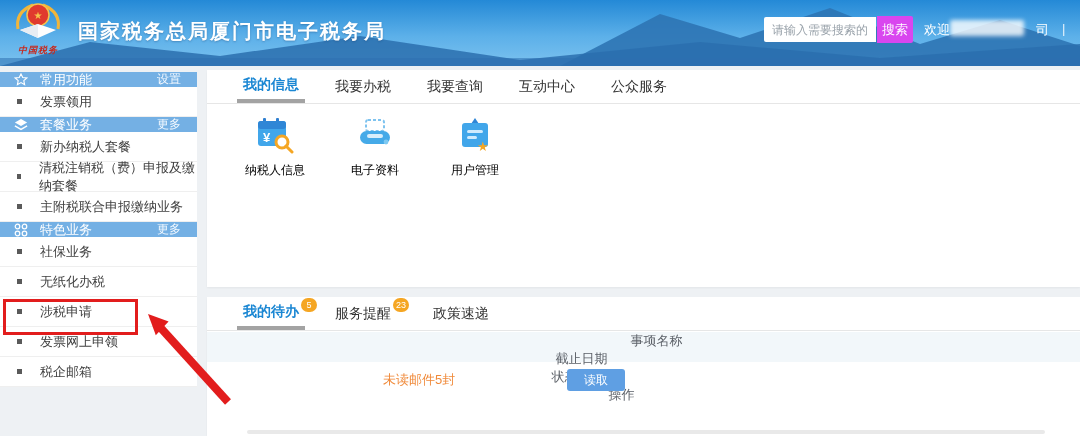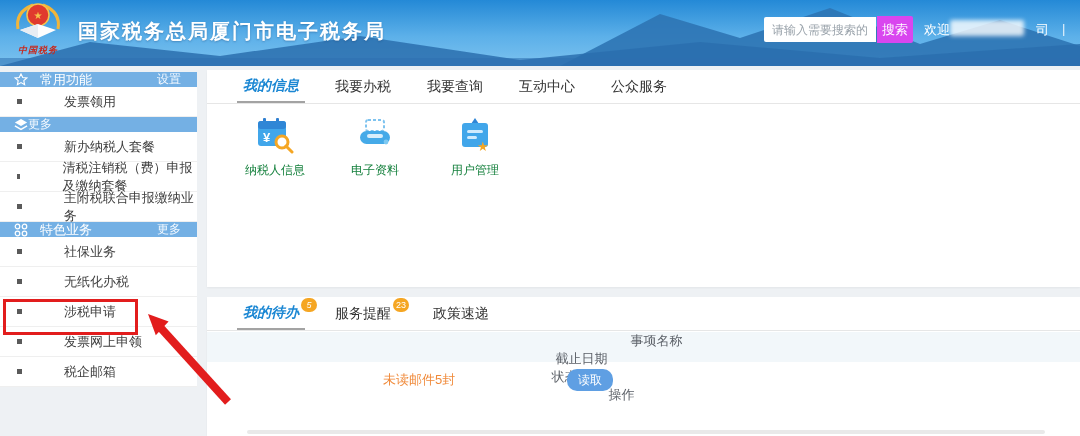--- a/index.html
+++ b/index.html
@@ -21,49 +21,49 @@
   .redact { position:absolute; left:950px; top:20px; width:74px; height:16px; background:rgba(255,255,255,.8); border-radius:2px; filter:blur(2px); z-index:2; }
   .w-suf { left:1036px; }
   .w-sep { left:1062px; color:rgba(255,255,255,.85); }
 
   
   .sidebar { position:absolute; left:0; top:72px; width:197px; background:#fff; z-index:1; }
   .sec { height:15px; background:#74b0e4; color:#fff; display:flex; align-items:center; font-size:13px; }
   .sec .s-ico { width:14px; height:14px; margin-left:14px; display:inline-flex; }
   .sec .s-title { margin-left:12px; flex:1; }
   .sec .s-act { margin-right:16px; font-size:12px; color:#f3f9ff; cursor:pointer; }
-  .itm { height:30px; display:flex; align-items:center; font-size:13px; color:#404040; border-bottom:1px solid #efefef; background:#fff; cursor:pointer;gap:24px; }
+  .itm { height:30px; display:flex; align-items:center; font-size:13px; color:#404040; border-bottom:1px solid #efefef; background:#fff; cursor:pointer; }
   .itm .blt { width:5px; height:5px; background:#5a5a5a; margin-left:17px; }
   .itm .i-label { margin-left:18px; }
 
   
   .red-box { position:absolute; left:3px; top:299px; width:135px; height:36px; border:3px solid #e21d1d; z-index:6; pointer-events:none; }
   .red-arrow { position:absolute; left:142px; top:300px; z-index:6; pointer-events:none; }
 
   
   .card { position:absolute; left:207px; width:873px; background:#fff; box-shadow:0 1px 2px rgba(0,0,0,.05); }
   .card1 { top:70px; height:217px; }
   .card2 { top:297px; height:139px; }
   .card-tabs { height:34px; border-bottom:1px solid #e6e6e6; display:flex; align-items:stretch; padding-left:30px; }
   .tab { position:relative; display:flex; align-items:center; padding:0 6px; margin-right:24px; font-size:14px; color:#333; cursor:pointer; }
-  .tab.active { color:#1b87d3; font-weight:bold; border-bottom:2px solid #a3a3a3;font-style:italic; }
+  .tab.active { color:#1b87d3; font-weight:bold; border-bottom:4px solid #a3a3a3; }
   .badge { position:absolute; top:1px; right:-12px; min-width:16px; height:14px; line-height:14px; background:#f5a623; color:#fff; font-size:9px; font-weight:normal; text-align:center; border-radius:8px; padding:0 3px; }
 
   .shortcuts { display:flex; padding-left:18px; margin-top:14px; }
   .sc { width:100px; text-align:center; cursor:pointer; }
-  .sc-label { font-size:12px; color:#15803d; margin-top:4px; }
+  .sc-label { font-size:12px; color:#000000; margin-top:4px; }
 
   .tbl-head { display:flex; height:30px; align-items:center; background:#f2f7fa; margin-top:1px; font-size:13px; color:#5c6168;flex-direction:column; }
   .tbl-row { display:flex; height:36px; align-items:center; font-size:13px; color:#333; cursor:pointer; }
   .c-name { flex:1; padding-left:26px; }
   .c-date { width:176px; }
   .c-status { width:184px; }
   .c-act { width:70px; }
   .status-orange { color:#f08a3a; }
-  .read-btn { width:46px; height:22px; background:#5f9fe3; color:#fff; border:none; border-radius:10px; font-size:12px; cursor:pointer; }
+  .read-btn { width:58px; height:22px; background:#5f9fe3; color:#fff; border:none; border-radius:3px; font-size:12px; cursor:pointer; }
   .row-ghost { position:absolute; left:40px; bottom:2px; width:798px; height:4px; background:#e9e9e9; border-radius:2px; }
 </style>
 </head>
 <body>
 
 <div id="page">
 
   <div class="hdr">
     <svg class="hdr-bg" width="1080" height="66" viewBox="0 0 1080 66" preserveAspectRatio="none">
       <defs>
@@ -118,20 +118,21 @@
         <span class="i-label">发票领用</span>
       </div>
 
     <div class="sec">
       <span class="s-ico">
         <svg width="14" height="14" viewBox="0 0 16 16">
             <path d="M8 1l7 4-7 4-7-4z" fill="#fff"></path>
             <path d="M1 9l7 4 7-4" fill="none" stroke="#fff" stroke-width="1.5"></path>
           </svg>
       </span>
+      <span class="s-title">套餐业务</span>
       <span class="s-act">更多</span>
     </div>
     <div class="itm">
         <span class="blt"></span>
         <span class="i-label">新办纳税人套餐</span>
       </div>
     <div class="itm">
         <span class="blt"></span>
         <span class="i-label">清税注销税（费）申报及缴纳套餐</span>
       </div>

